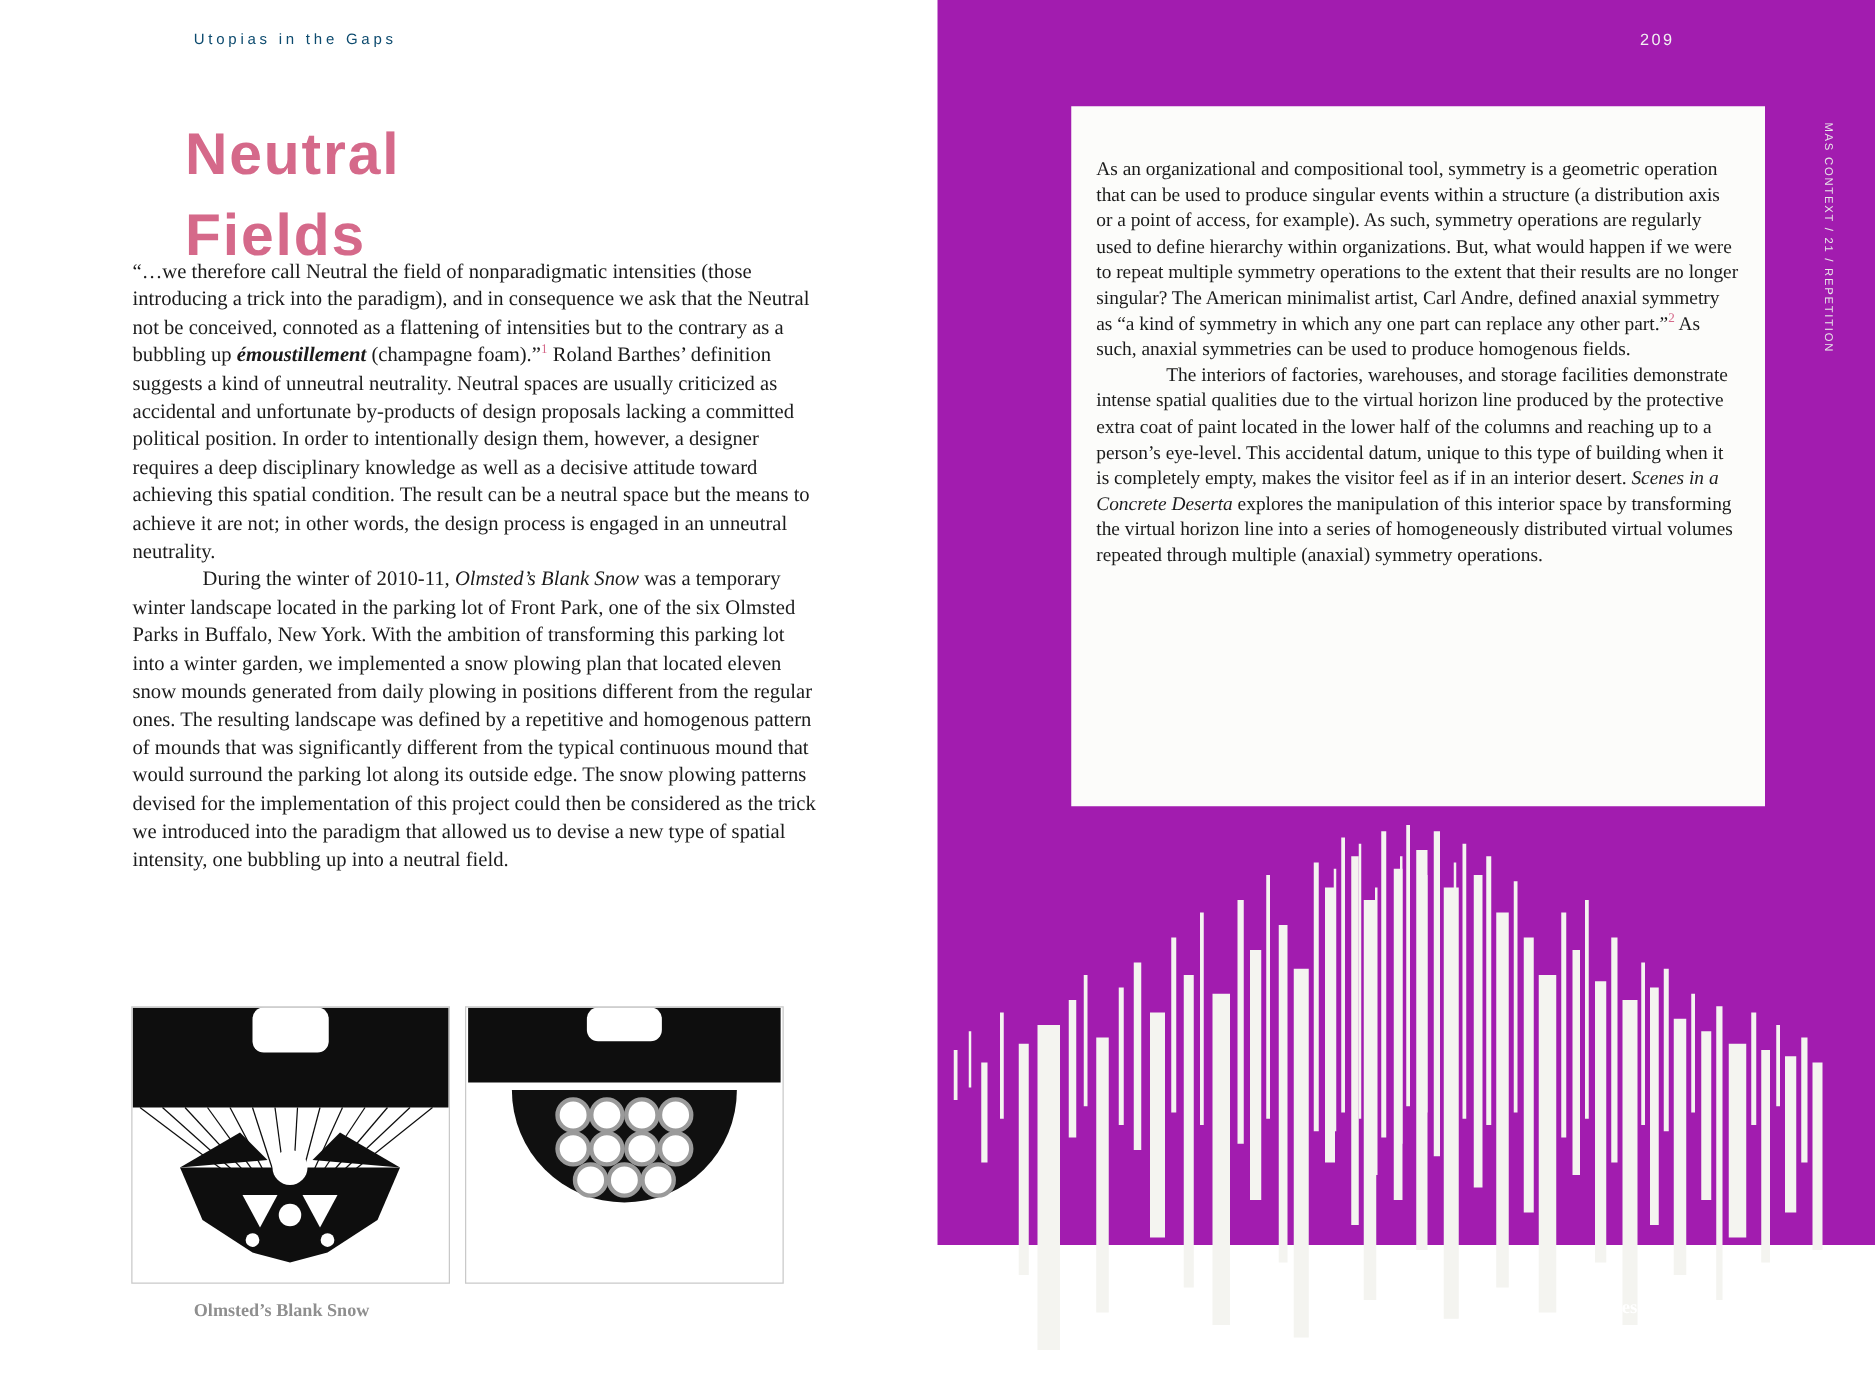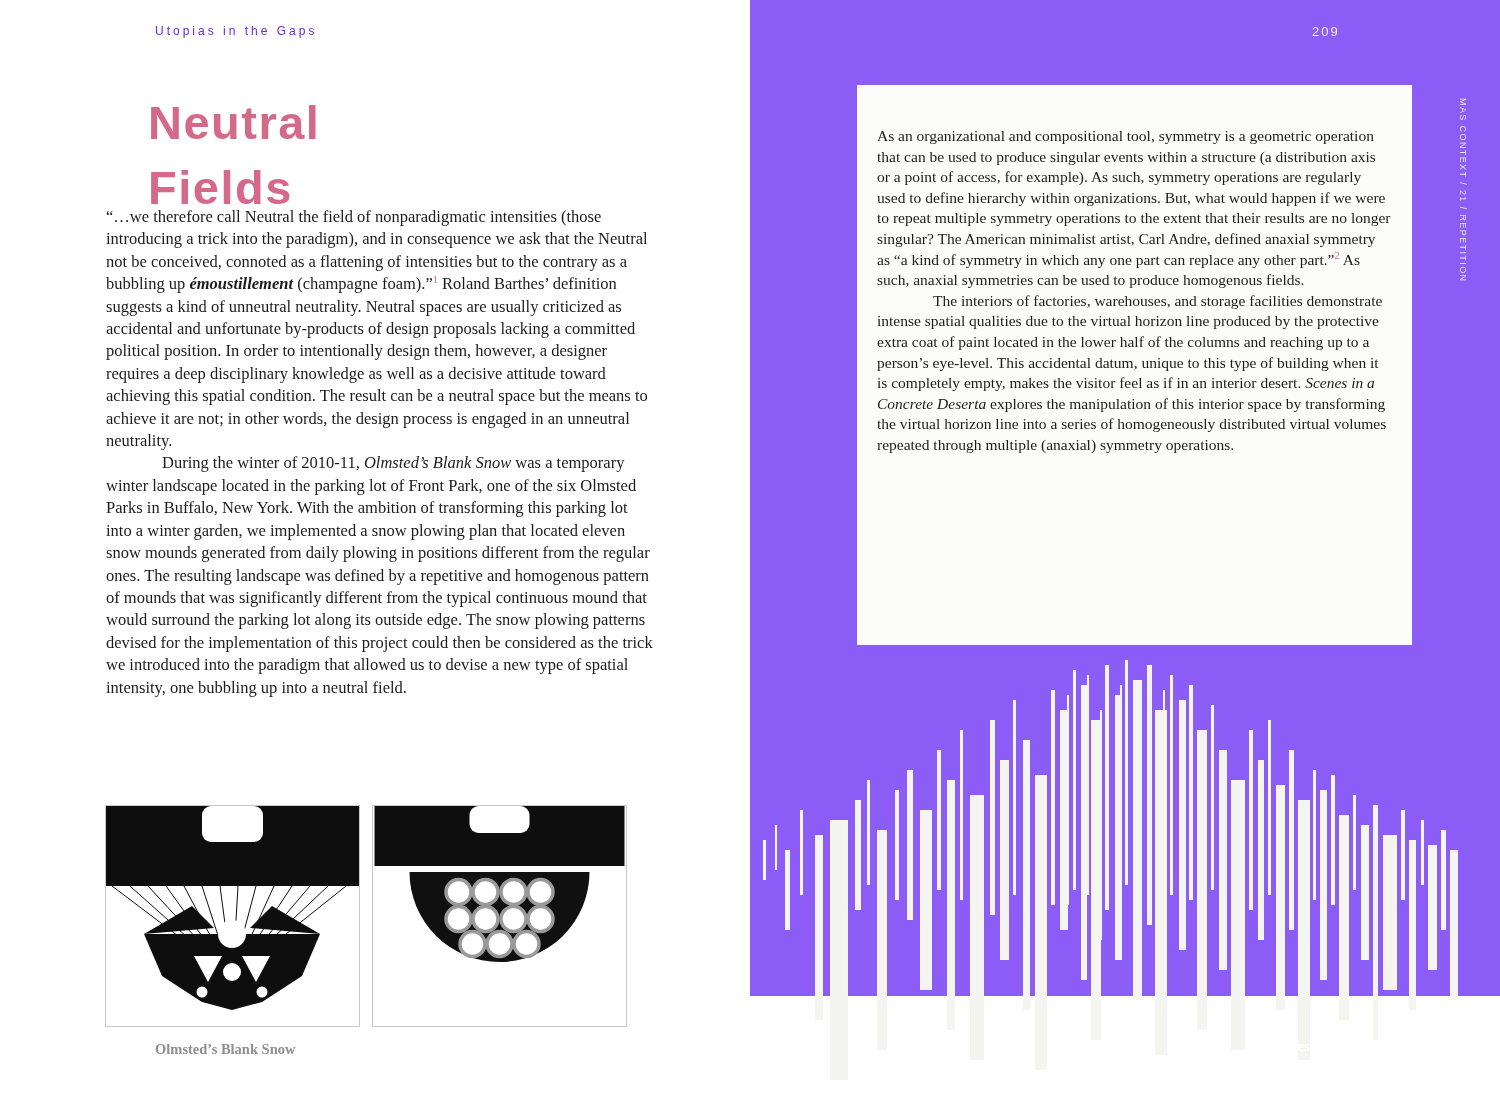--- a/index.html
+++ b/index.html
@@ -8,21 +8,21 @@
     position:relative; width:1500px; height:1116px;
     background:#ffffff; overflow:hidden;
     font-family:"Liberation Serif", serif;
     color:#1b1b1b;
   }
   
   .page-left { position:absolute; left:0; top:0; width:750px; height:1116px; background:#ffffff; }
   .running-head {
     position:absolute; left:155px; top:24px;
     font-family:"Liberation Sans", sans-serif;
-    font-size:12px; letter-spacing:3px; color:#6d28d9;
+    font-size:12px; letter-spacing:3px; color:#0c4a6e;
   }
   .big-title {
     font-family:"Liberation Sans", sans-serif;
     font-weight:700; color:#d5698a;
     white-space:pre-line; letter-spacing:1.5px;
   }
   .title-left { position:absolute; left:148px; top:90px; font-size:47px; line-height:65px; }
   .body-left {
     position:absolute; left:106px; top:206px; width:548px;
     font-size:16.5px; line-height:22.4px;
@@ -36,21 +36,21 @@
   .figure {
     width:255px; height:222px; background:#ffffff;
     border:1px solid #c9c9c9; overflow:hidden;
   }
   .figure svg { display:block; width:100%; height:100%; }
   .figure-caption {
     position:absolute; left:155px; top:1041px;
     font-weight:700; font-size:14.5px; color:#8f8f8f;
   }
   
-  .page-right { position:absolute; left:750px; top:0; width:750px; height:996px; background:#8b5cf6; }
+  .page-right { position:absolute; left:750px; top:0; width:750px; height:996px; background:#a21caf; }
   .page-number {
     position:absolute; left:562px; top:24px;
     font-family:"Liberation Sans", sans-serif;
     font-size:13px; letter-spacing:2px; color:#f2f2f2;
   }
   .spine-text {
     position:absolute; left:708px; top:98px;
     writing-mode:vertical-rl;
     font-family:"Liberation Sans", sans-serif;
     font-size:9px; letter-spacing:1.4px; color:#e8e8e8;

